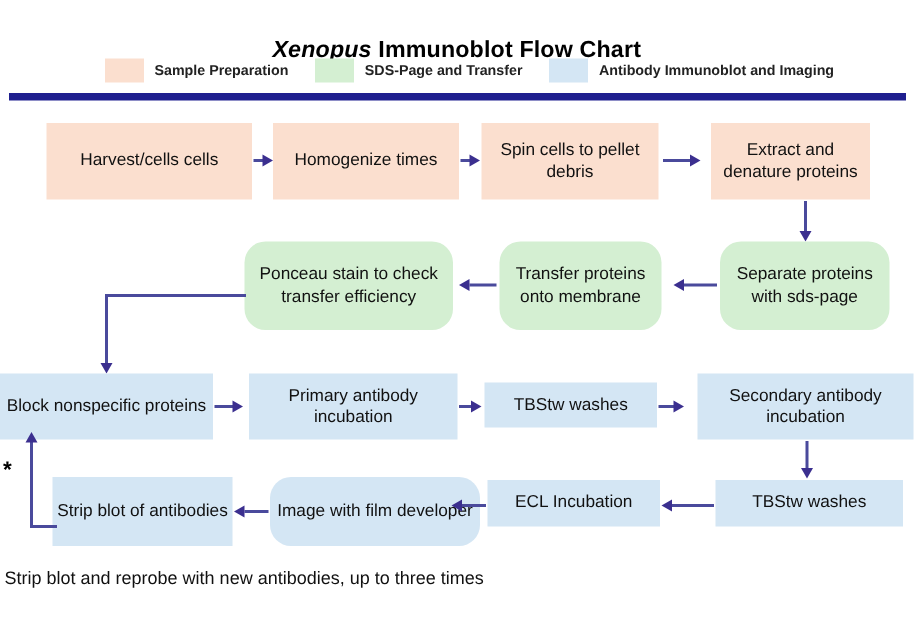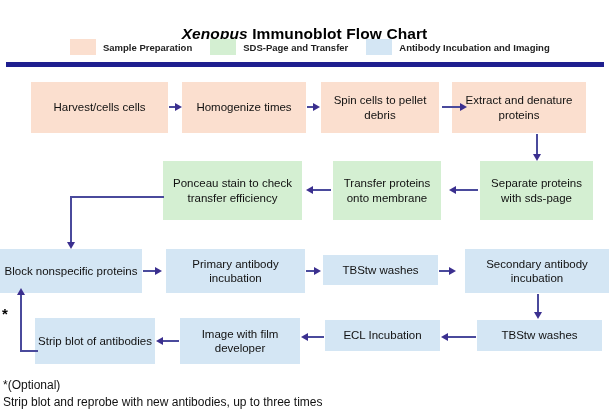--- a/index.html
+++ b/index.html
@@ -84,21 +84,21 @@
     display: flex;
     align-items: center;
     justify-content: center;
     text-align: center;
     font-size: 11.5px;
     line-height: 14.5px;
     color: #111;
     padding: 0 3px;
   }
   .node.peach  { background: #fbdfcf; }
-  .node.green  { background: #d4efd2; }
+  .node.green  { background: #d4efd2; border-radius: 14px; }
   .node.blue   { background: #d4e6f4; }
 
   
   .conn {
     position: absolute;
     background: #4a4a9c;
   }
   .conn.h { height: 2px; }
   .conn.v { width: 2px; }
 
@@ -163,30 +163,30 @@
     <div class="legend-item">
       <span class="legend-swatch" style="background:#fbdfcf"></span>
       <span class="legend-label">Sample Preparation</span>
     </div>
     <div class="legend-item">
       <span class="legend-swatch" style="background:#d4efd2"></span>
       <span class="legend-label">SDS-Page and Transfer</span>
     </div>
     <div class="legend-item">
       <span class="legend-swatch" style="background:#d4e6f4"></span>
-      <span class="legend-label">Antibody Incubation and Imaging</span>
+      <span class="legend-label">Antibody Immunoblot and Imaging</span>
     </div>
   </div>
 
   <div class="divider"></div>
 
   <div class="node peach" style="left:31px;  top:82px; width:137px; height:51px;">Harvest/cells cells</div>
   <div class="node peach" style="left:182px; top:82px; width:124px; height:51px;">Homogenize times</div>
   <div class="node peach" style="left:321px; top:82px; width:118px; height:51px;">Spin cells to pellet debris</div>
-  <div class="node peach" style="left:452px; top:82px; width:134px; height:51px;">Extract and denature proteins</div>
+  <div class="node peach" style="left:474px; top:82px; width:106px; height:51px;">Extract and denature proteins</div>
 
   <div class="conn h" style="left:169px; top:106px; width:8px;"></div>
   <div class="arrowhead right" style="left:175px; top:102.5px;"></div>
 
   <div class="conn h" style="left:307px; top:106px; width:8px;"></div>
   <div class="arrowhead right" style="left:313px; top:102.5px;"></div>
 
   <div class="conn h" style="left:442px; top:106px; width:20px;"></div>
   <div class="arrowhead right" style="left:460px; top:102.5px;"></div>
 
@@ -219,36 +219,35 @@
   <div class="arrowhead right" style="left:314px; top:266.5px;"></div>
 
   <div class="conn h" style="left:439px; top:270px; width:12px;"></div>
   <div class="arrowhead right" style="left:449px; top:266.5px;"></div>
 
   <div class="conn v" style="left:537px; top:294px; height:20px;"></div>
   <div class="arrowhead down" style="left:533.5px; top:312px;"></div>
 
   <div class="node blue" style="left:477px; top:320px; width:125px; height:31px;">TBStw washes</div>
   <div class="node blue" style="left:325px; top:320px; width:115px; height:31px;">ECL Incubation</div>
-  <div class="node blue" style="left:180px; top:318px; width:120px; height:46px;">Image with film developer</div>
+  <div class="node blue" style="left:180px; top:318px; width:140px; height:46px;border-radius:14px;">Image with film developer</div>
   <div class="node blue" style="left:35px;  top:318px; width:120px; height:46px;">Strip blot of antibodies</div>
 
   <div class="conn h" style="left:448px; top:336px; width:28px;"></div>
   <div class="arrowhead left" style="left:441px; top:332.5px;"></div>
 
   <div class="conn h" style="left:308px; top:336px; width:16px;"></div>
   <div class="arrowhead left" style="left:301px; top:332.5px;"></div>
 
   <div class="conn h" style="left:163px; top:340px; width:16px;"></div>
   <div class="arrowhead left" style="left:156px; top:336.5px;"></div>
 
   <div class="conn h" style="left:20px; top:350px; width:18px;"></div>
   <div class="conn v" style="left:20px; top:294px; height:58px;"></div>
   <div class="arrowhead up" style="left:17px; top:288px;"></div>
 
   <div class="asterisk-marker">*</div>
 
   <div class="footnote">
-    <div>*(Optional)</div>
     <div>Strip blot and reprobe with new antibodies, up to three times</div>
   </div>
 
 </div>
 
 </body></html>

